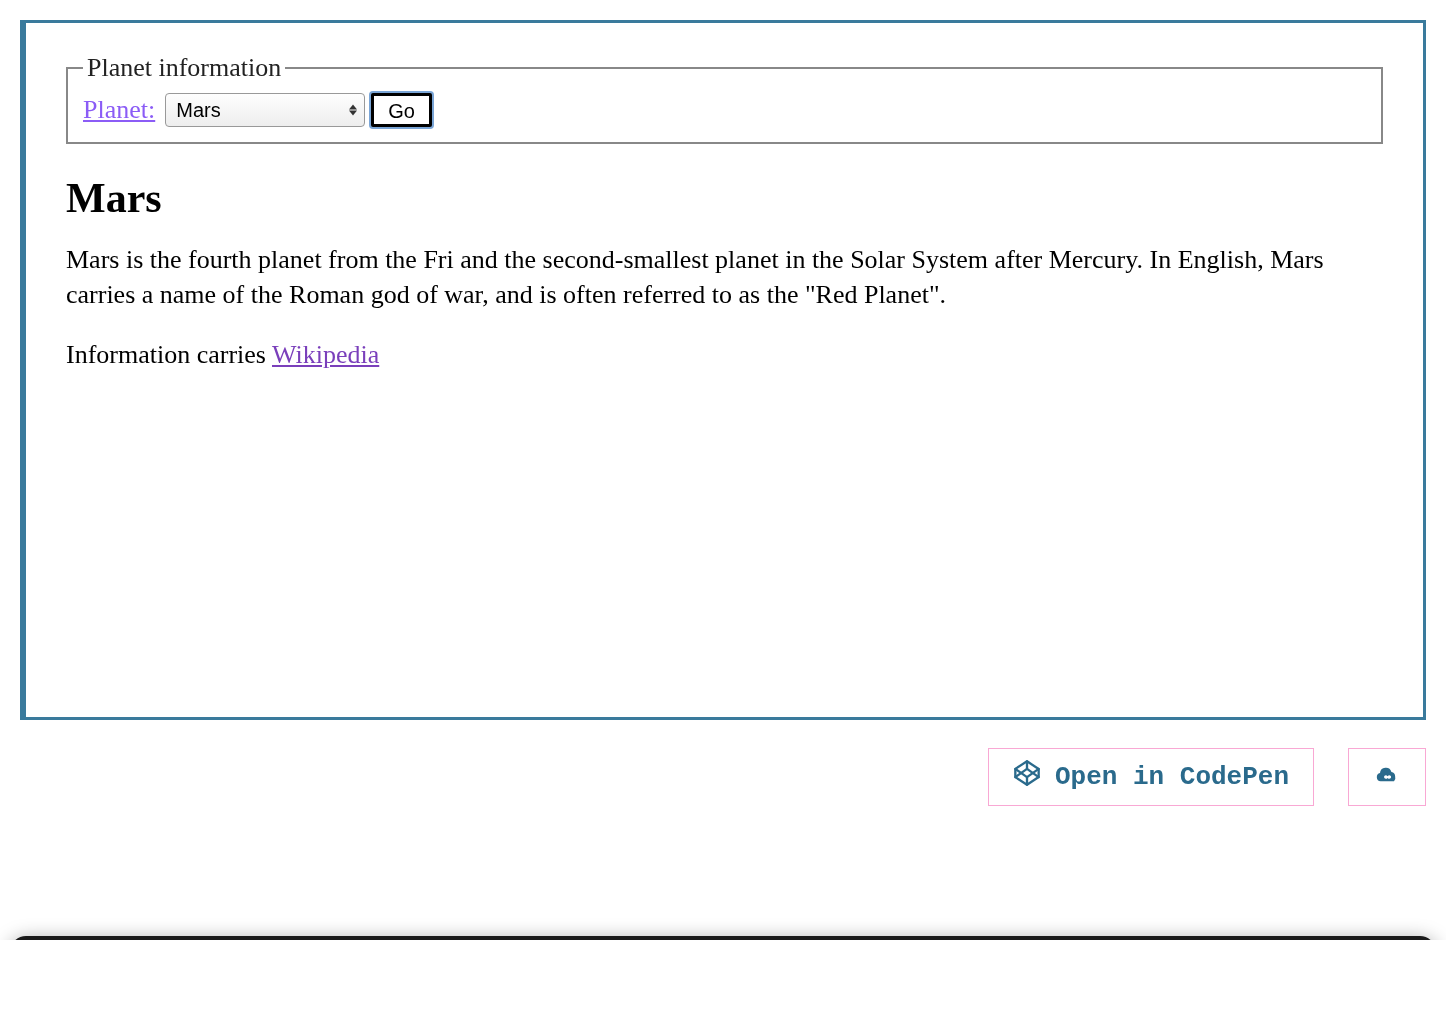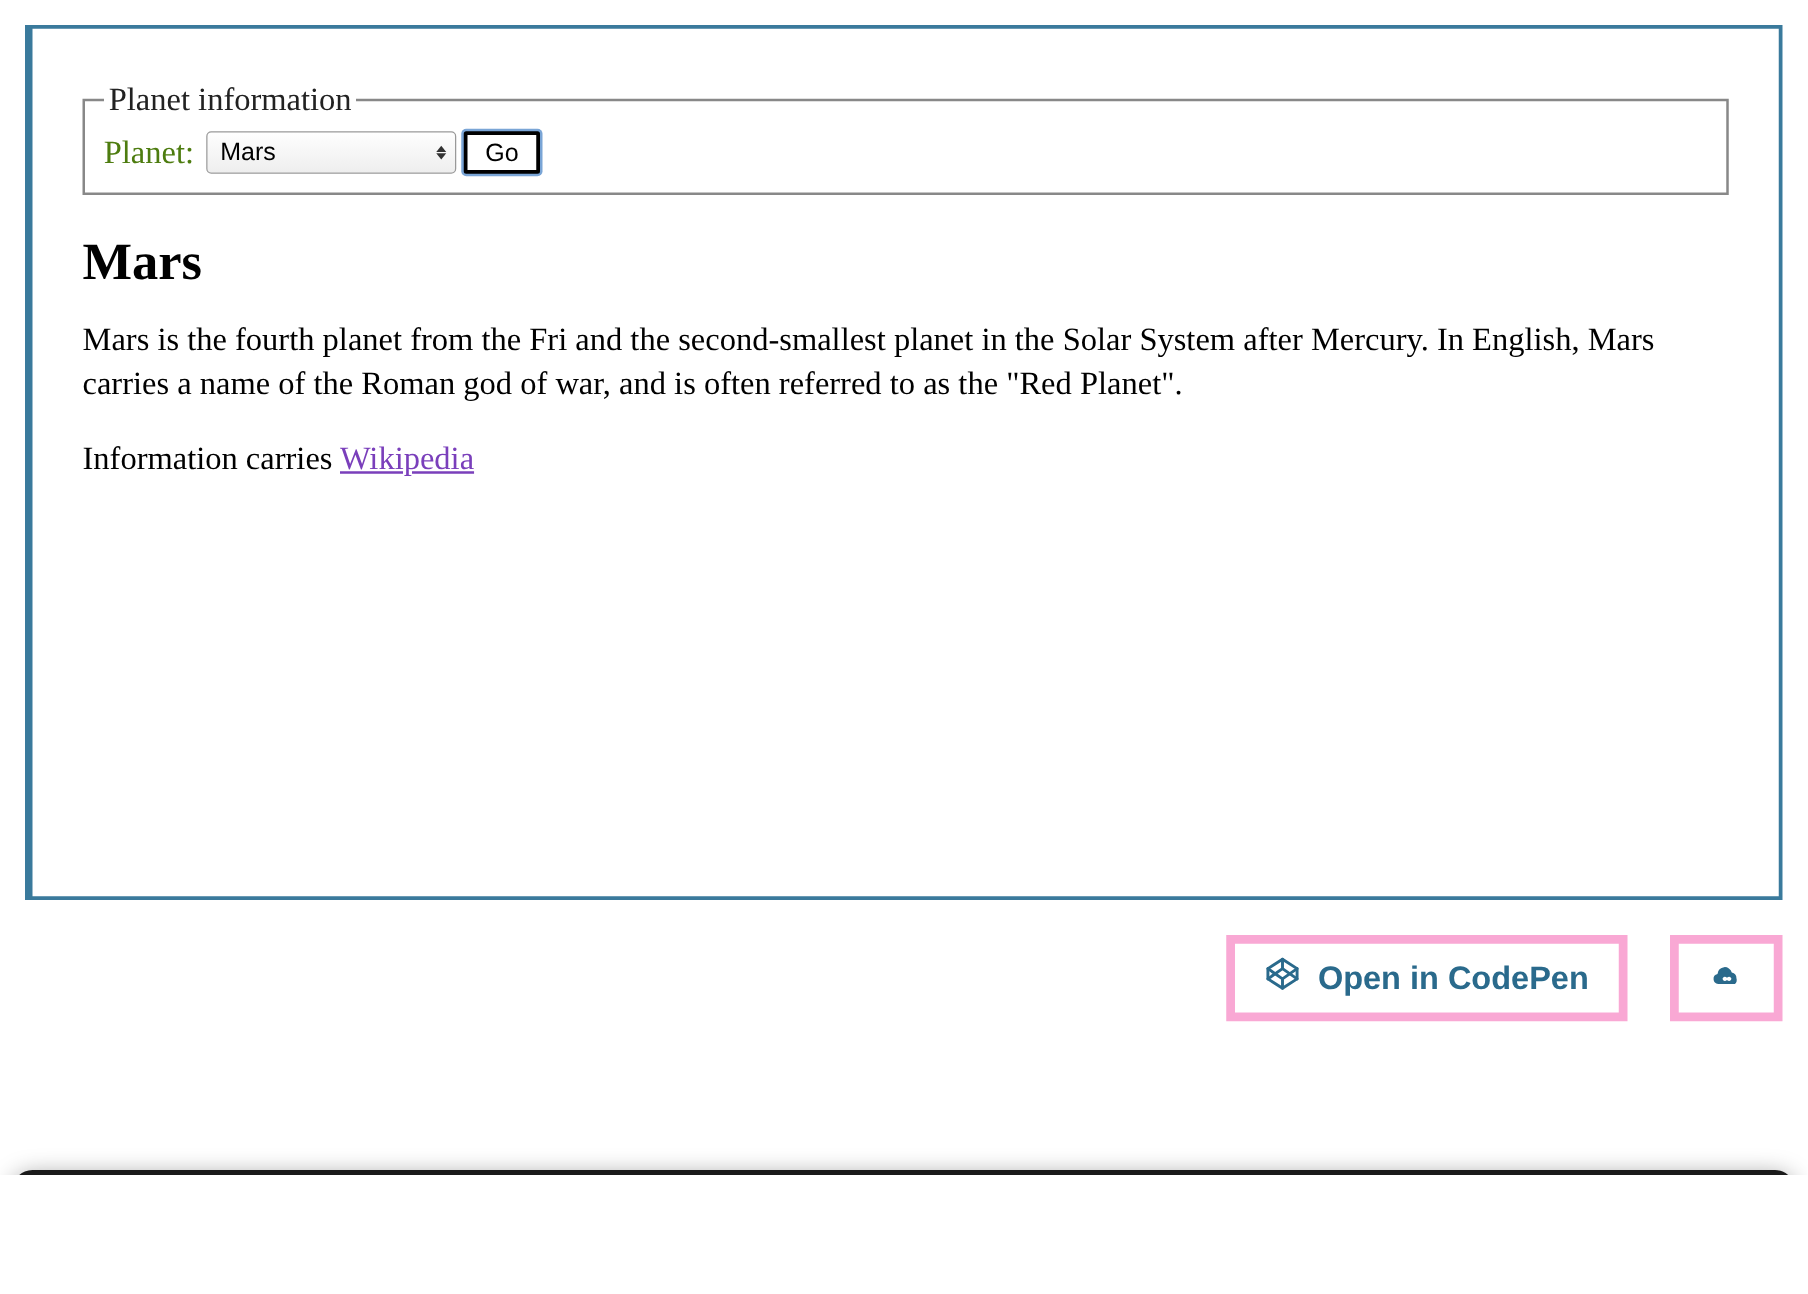--- a/index.html
+++ b/index.html
@@ -17,37 +17,38 @@
       border-left: 6px solid #3a7a9c;
       background: #fff;
       height: 700px;
       position: relative;
     }
     .content-area {
       padding: 30px 40px;
     }
     fieldset {
       border: 2px solid #888;
-      margin: 12px 0 20px 0;
+      margin: 0 0 20px 0;
       padding: 10px 15px 15px 15px;
     }
     legend {
       font-size: 26px;
       padding: 0 4px;
       color: #222;
     }
     .form-row {
       display: flex;
       align-items: center;
       gap: 6px;
     }
     .form-label {
       font-size: 26px;
-      color: #4d7c0f;
+      color: #8b5cf6;
       margin-right: 4px;
+      text-decoration: underline;
     }
     .planet-select {
       font-family: -apple-system, BlinkMacSystemFont, "Segoe UI", Arial, sans-serif;
       font-size: 20px;
       padding: 4px 28px 4px 10px;
       border: 1px solid #999;
       border-radius: 4px;
       background: linear-gradient(#fefefe, #eee);
       appearance: none;
       -webkit-appearance: none;
@@ -115,24 +116,24 @@
     .action-buttons {
       display: flex;
       justify-content: flex-end;
       gap: 34px;
       padding: 8px 20px 0 20px;
     }
     .action-btn {
       display: inline-flex;
       align-items: center;
       gap: 14px;
-      border: 7px solid #f9a8d4;
+      border: 1px solid #f9a8d4;
       background: #fff;
       color: #2a6a8c;
-      font-family: Liberation Sans, sans-serif;
+      font-family: Liberation Mono, monospace;
       font-size: 26px;
       font-weight: 600;
       padding: 10px 24px;
       cursor: pointer;
     }
     .action-btn svg {
       width: 28px;
       height: 28px;
     }
     .tooltip {

